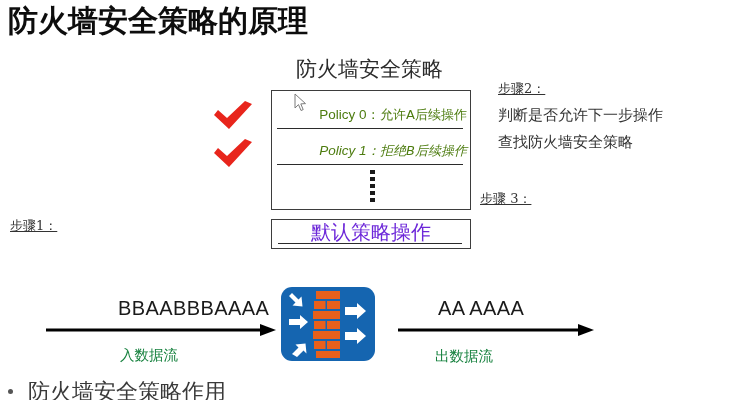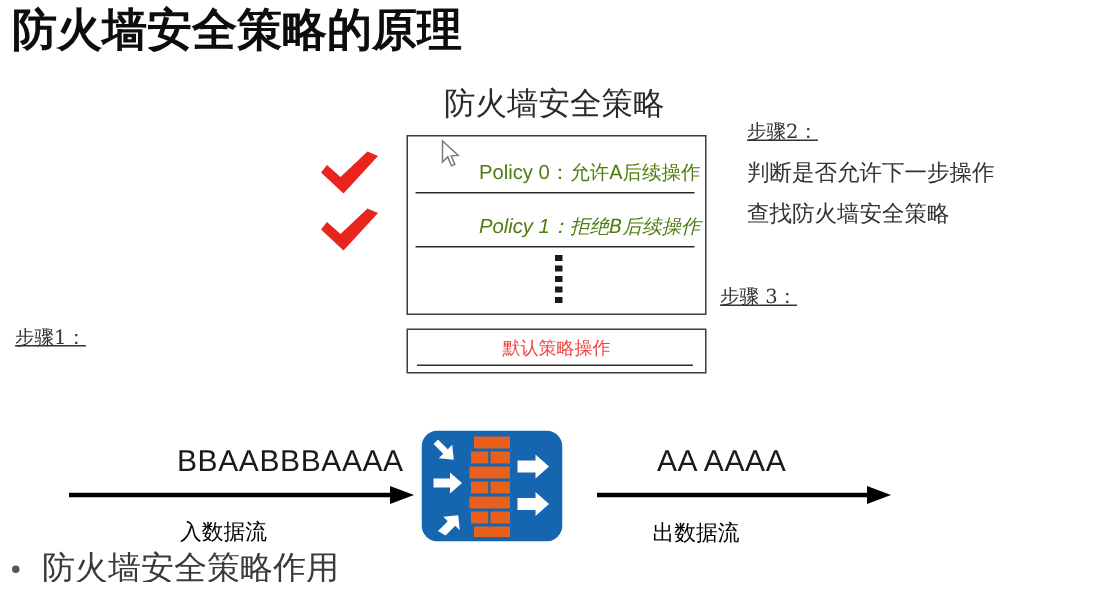--- a/index.html
+++ b/index.html
@@ -116,23 +116,23 @@
     background: #ffffff;
     box-sizing: border-box;
   }
   .default-label {
     position: absolute;
     left: 0;
     top: 2px;
     width: 198px;
     text-align: center;
     font-family: "DejaVu Serif", serif;
-    font-size: 12px;
+    font-size: 20px;
     line-height: 20px;
-    color: #ef4444;
+    color: #6d28d9;
     white-space: nowrap;
   }
   .default-rule {
     position: absolute;
     left: 6px;
     top: 23px;
     width: 184px;
     height: 0;
     border-top: 1.4px solid #2b2b2b;
   }
@@ -206,32 +206,32 @@
     font-family: "Liberation Sans", sans-serif;
     font-size: 20px;
     line-height: 18px;
     color: #1a1a1a;
     letter-spacing: 0.4px;
   }
   .flow-name {
     font-family: "DejaVu Serif", serif;
     font-size: 14.5px;
     line-height: 19px;
-    color: #000000;
+    color: #15803d;
   }
   .in-data  { left: 118px; top: 299px; }
   .in-name  { left: 120px; top: 346px; }
   .out-data { left: 438px; top: 299px; }
   .out-name { left: 435px; top: 347px; }
 
   
   .bottom-bullet {
     position: absolute;
     left: 6px;
-    top: 366px;
+    top: 378px;
     width: 400px;
     height: 22px;
     overflow: hidden;
   }
   .bottom-bullet .dot {
     position: absolute;
     left: 2px;
     top: 11px;
     width: 5px;
     height: 5px;

